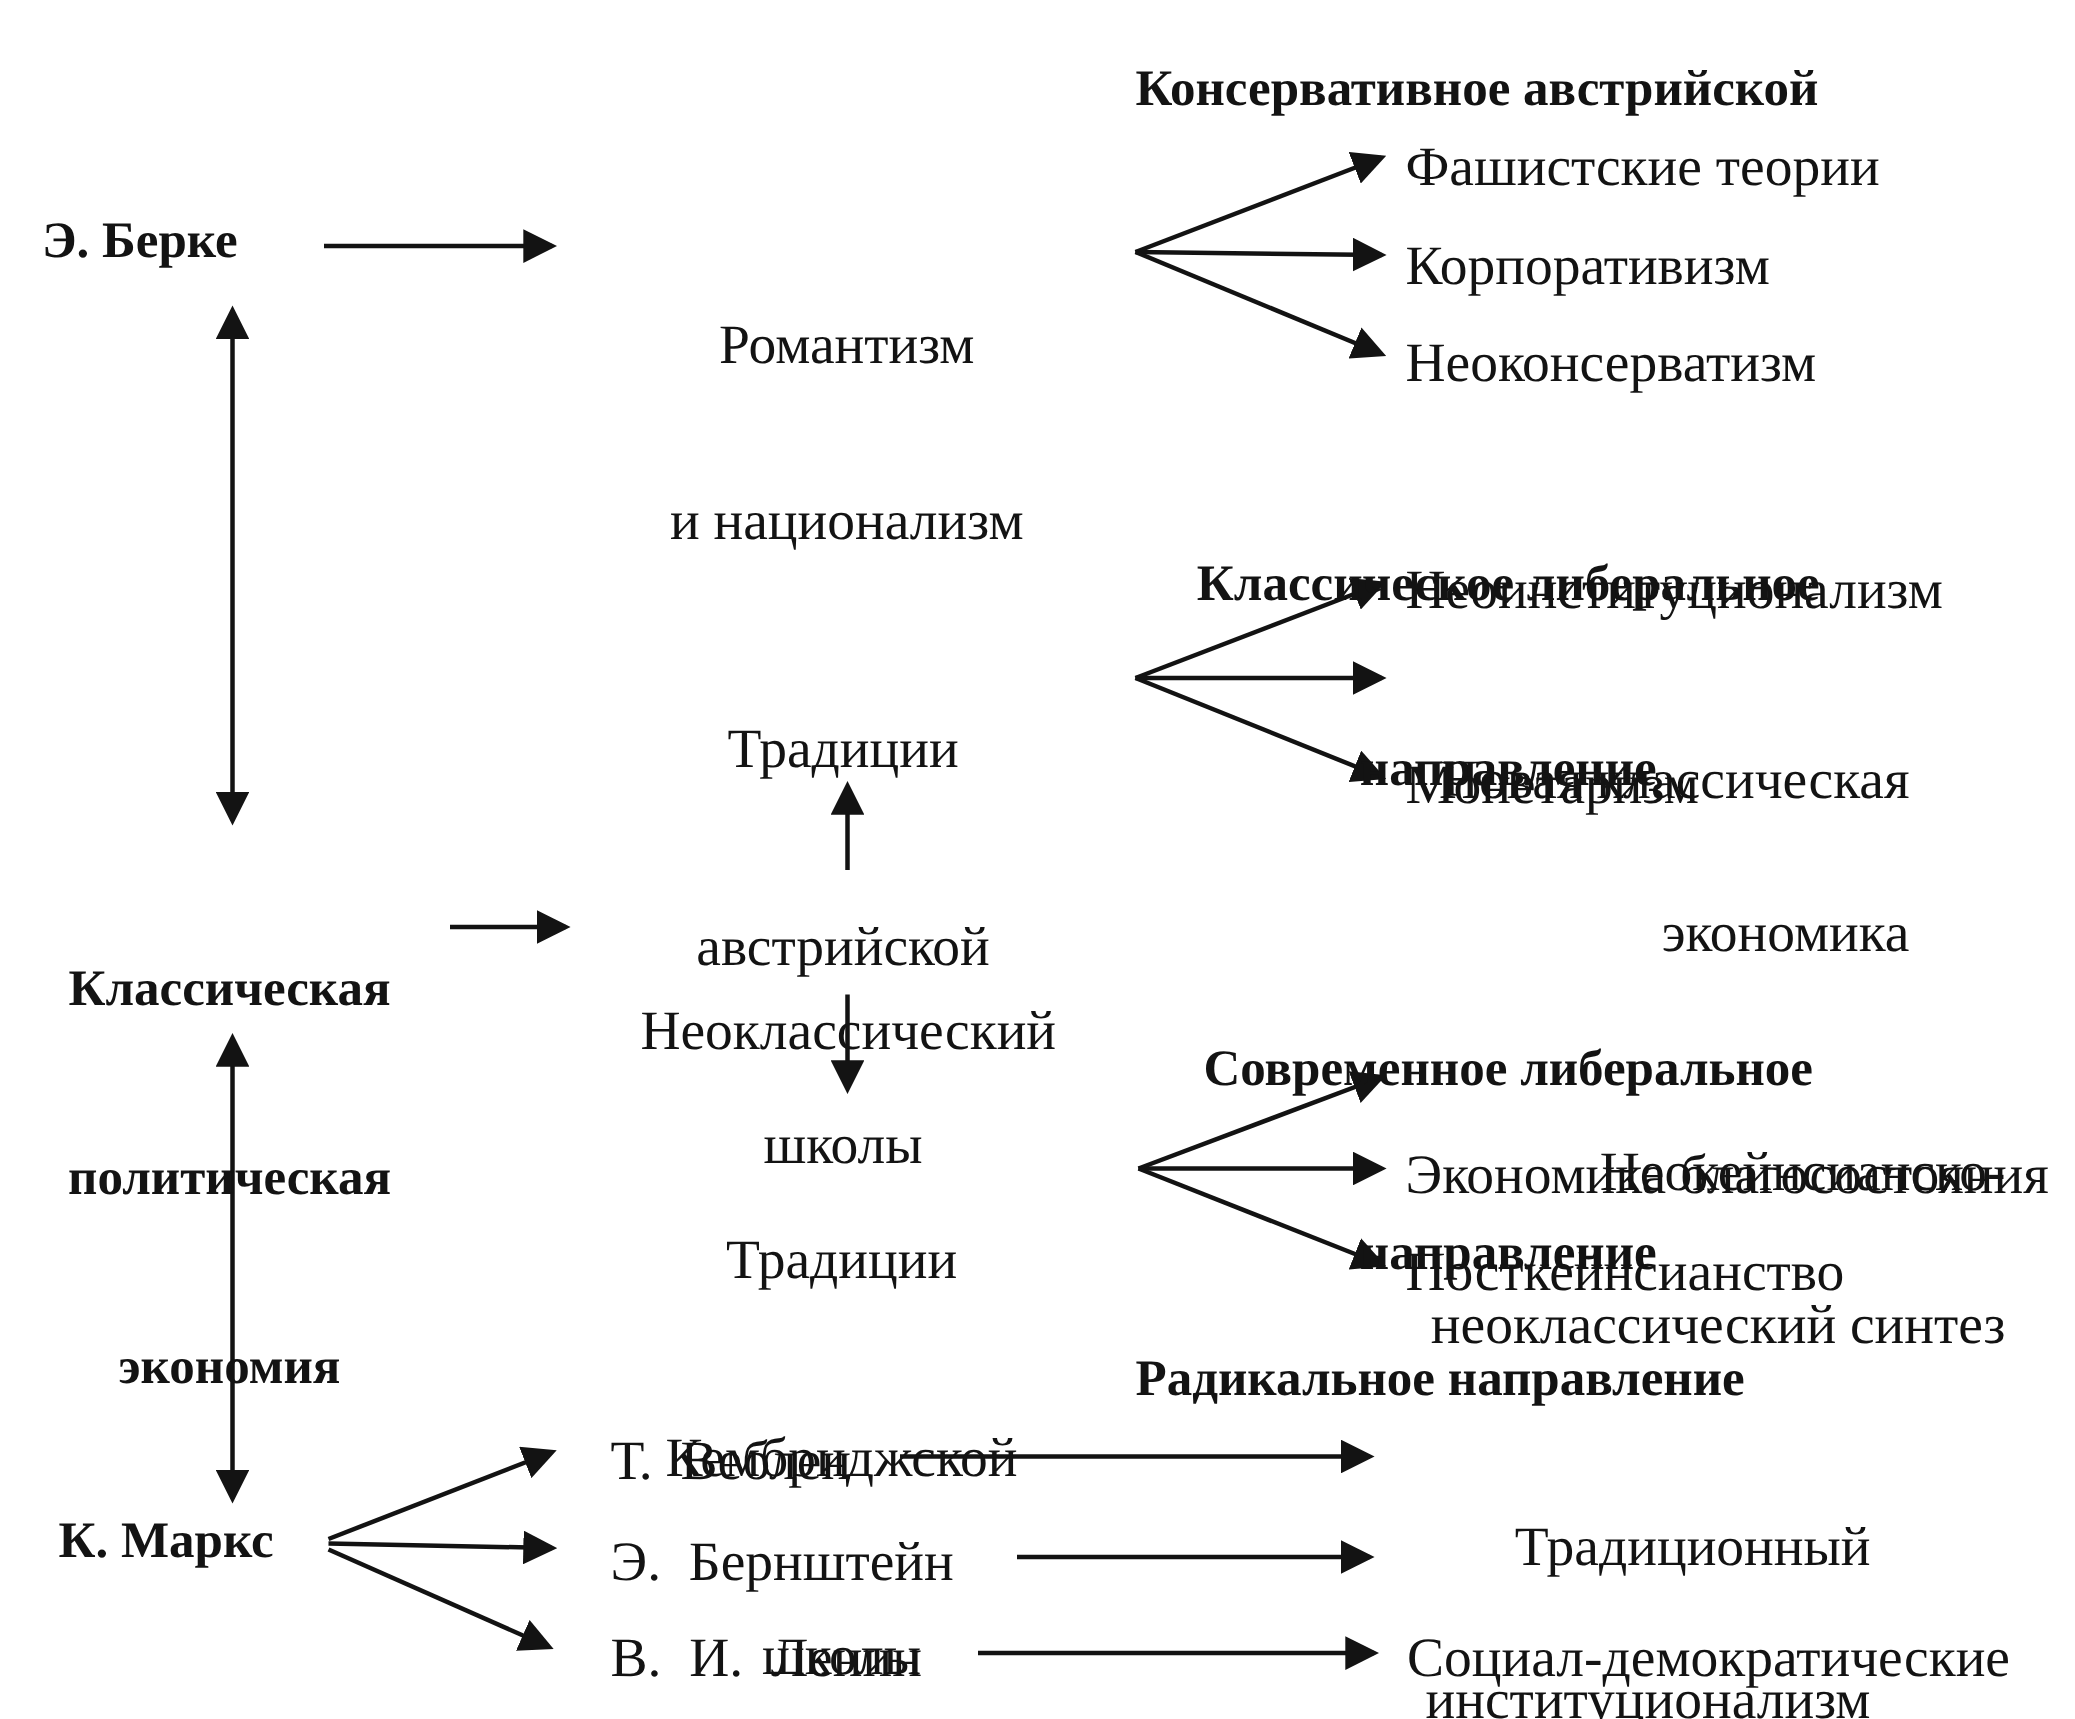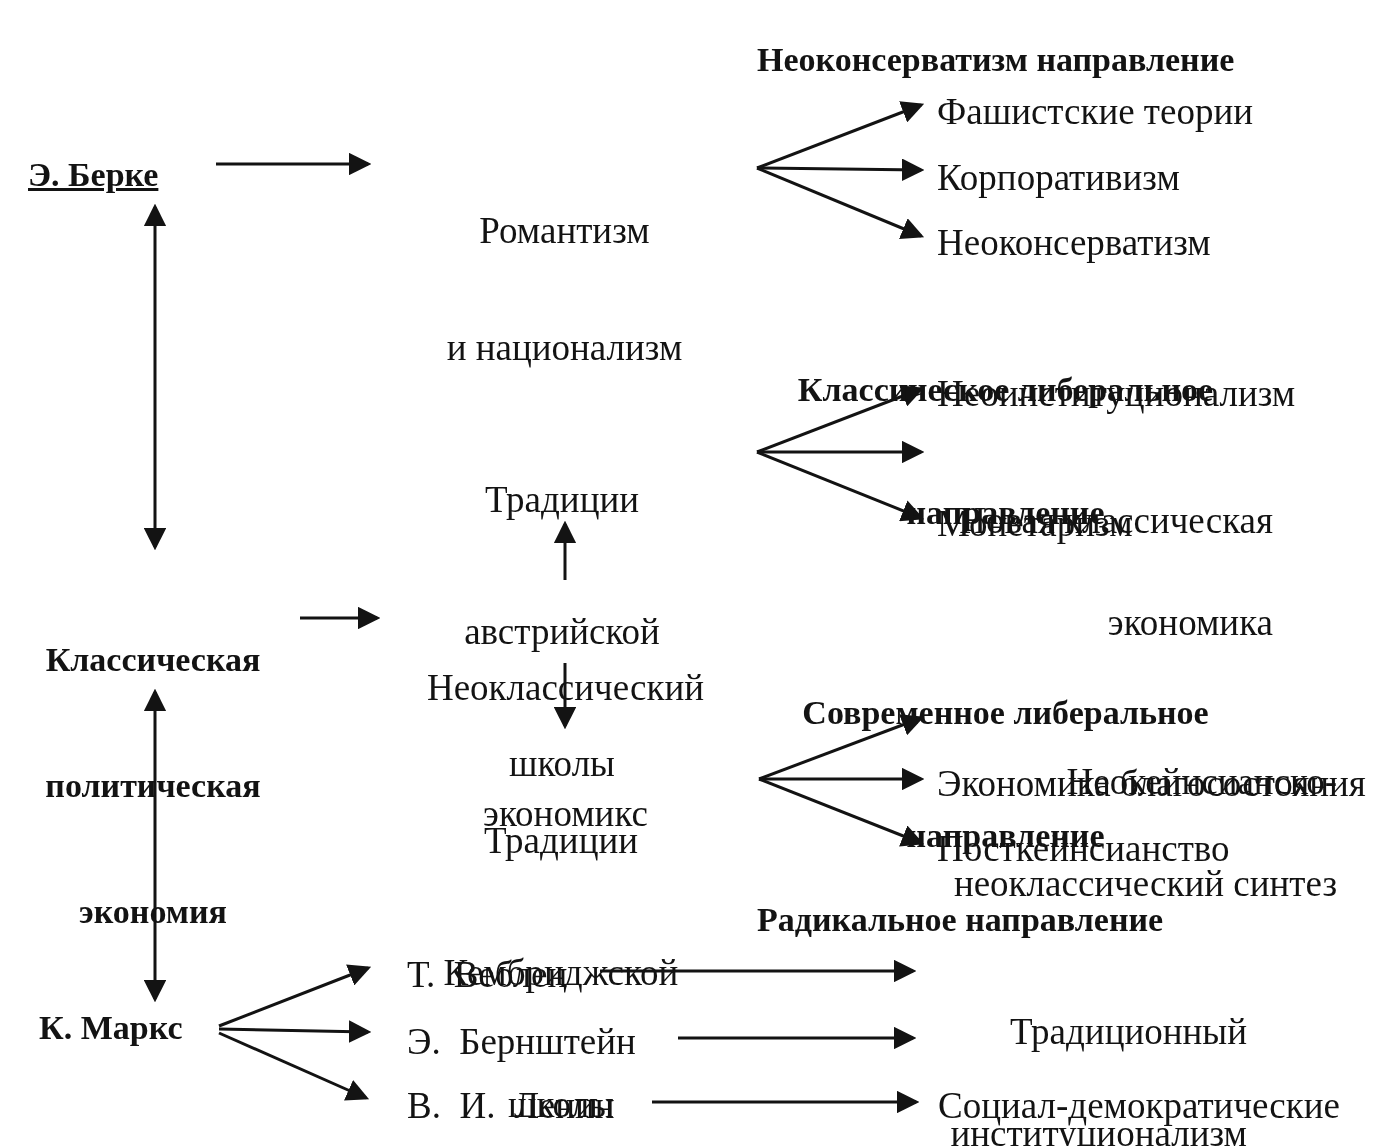--- a/index.html
+++ b/index.html
@@ -60,21 +60,21 @@
       <line x1="219" y1="1026" x2="368" y2="968" marker-end="url(#arr)"></line>
       <line x1="219" y1="1029" x2="368" y2="1032" marker-end="url(#arr)"></line>
       <line x1="219" y1="1033" x2="366" y2="1098" marker-end="url(#arr)"></line>
 
       <line x1="600" y1="971" x2="913" y2="971" marker-end="url(#arr)"></line>
       <line x1="678" y1="1038" x2="913" y2="1038" marker-end="url(#arr)"></line>
       <line x1="652" y1="1102" x2="916" y2="1102" marker-end="url(#arr)"></line>
     </g>
   </svg>
 
-  <div class="node bold" style="left:28px; top:154px;text-decoration:underline;">Э. Берке</div>
+  <div class="node bold" style="left:28px; top:140px;">Э. Берке</div>
 
   <div class="node bold center lh42" style="left:8px; top:555px; width:290px;">
     <div>Классическая</div>
     <div>политическая</div>
     <div>экономия</div>
   </div>
 
   <div class="node bold" style="left:39px; top:1007px;">К. Маркс</div>
 
   <div class="node center lh39" style="left:412px; top:133px; width:305px;">
@@ -83,34 +83,33 @@
   </div>
 
   <div class="node center lh44" style="left:428px; top:390px; width:268px;">
     <div>Традиции</div>
     <div>австрийской</div>
     <div>школы</div>
   </div>
 
   <div class="node center lh42" style="left:398px; top:583px; width:335px;">
     <div>Неоклассический</div>
-    <div>экономикс</div>
   </div>
 
   <div class="node center lh44" style="left:420px; top:731px; width:282px;">
     <div>Традиции</div>
     <div>Кембриджской</div>
     <div>школы</div>
   </div>
 
   <div class="node" style="left:407px; top:954px;">Т.  Веблен</div>
   <div class="node" style="left:407px; top:1021px;">Э.  Бернштейн</div>
   <div class="node" style="left:407px; top:1085px;">В.  И.  Ленин</div>
 
-  <div class="node bold" style="left:757px; top:39px;">Неоконсерватизм направление</div>
+  <div class="node bold" style="left:757px; top:39px;">Консервативное австрийской</div>
 
   <div class="node bold center" style="left:753px; top:287px; width:505px;">
     <div>Классическое либеральное</div>
     <div>направление</div>
   </div>
 
   <div class="node bold center" style="left:753px; top:610px; width:505px;">
     <div>Современное либеральное</div>
     <div>направление</div>
   </div>

